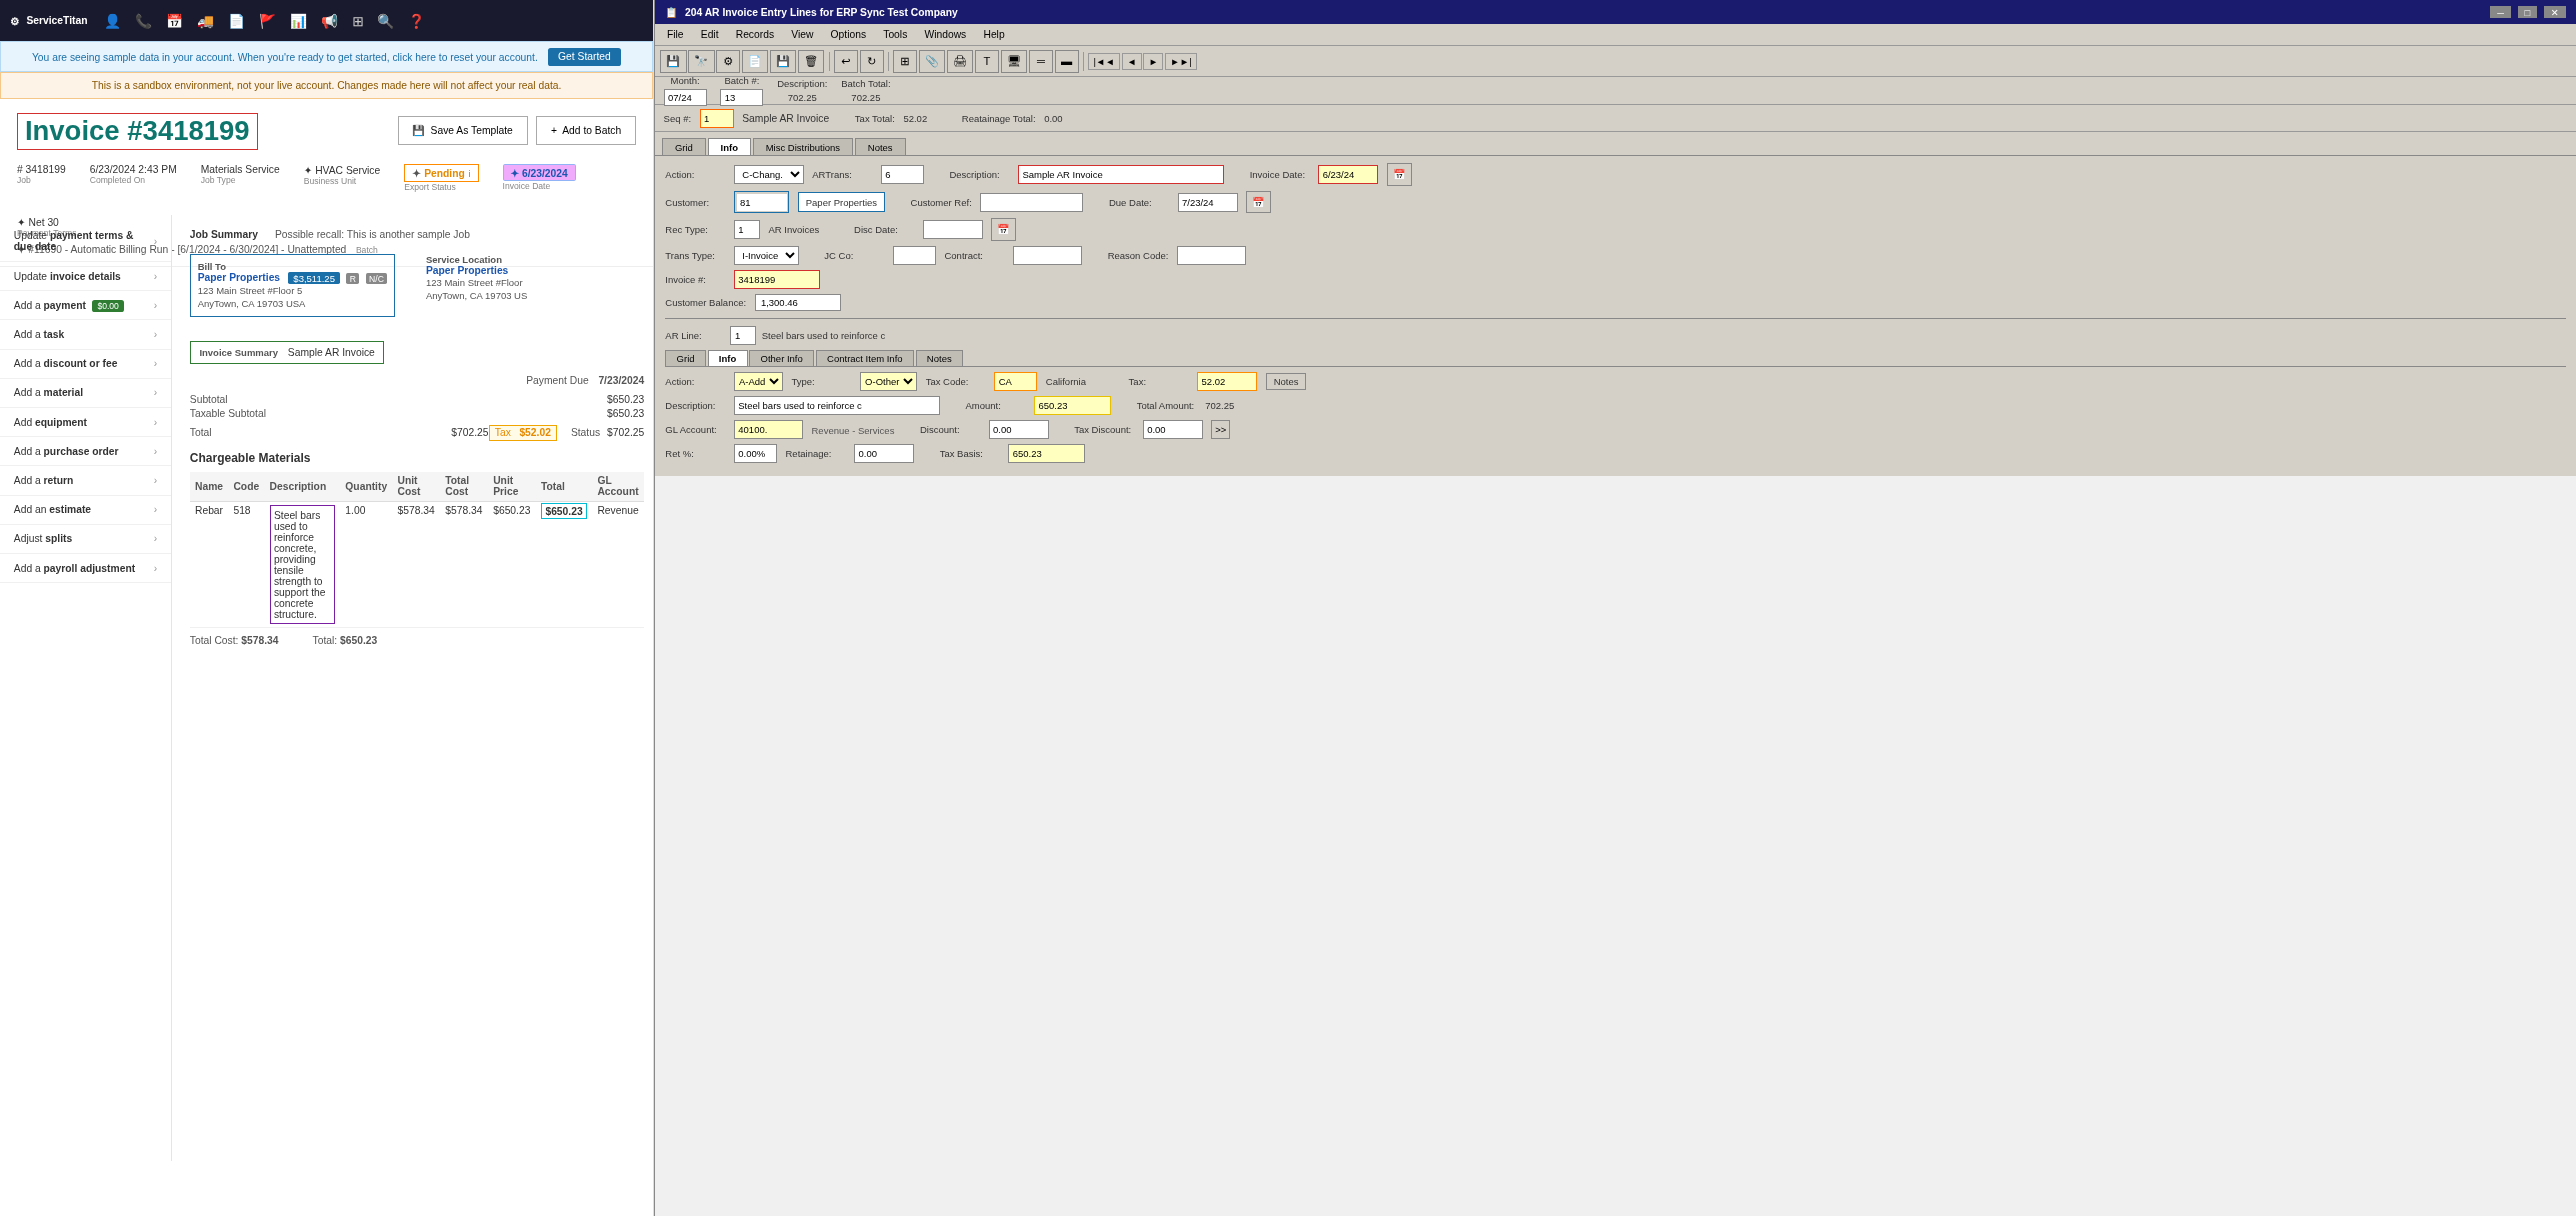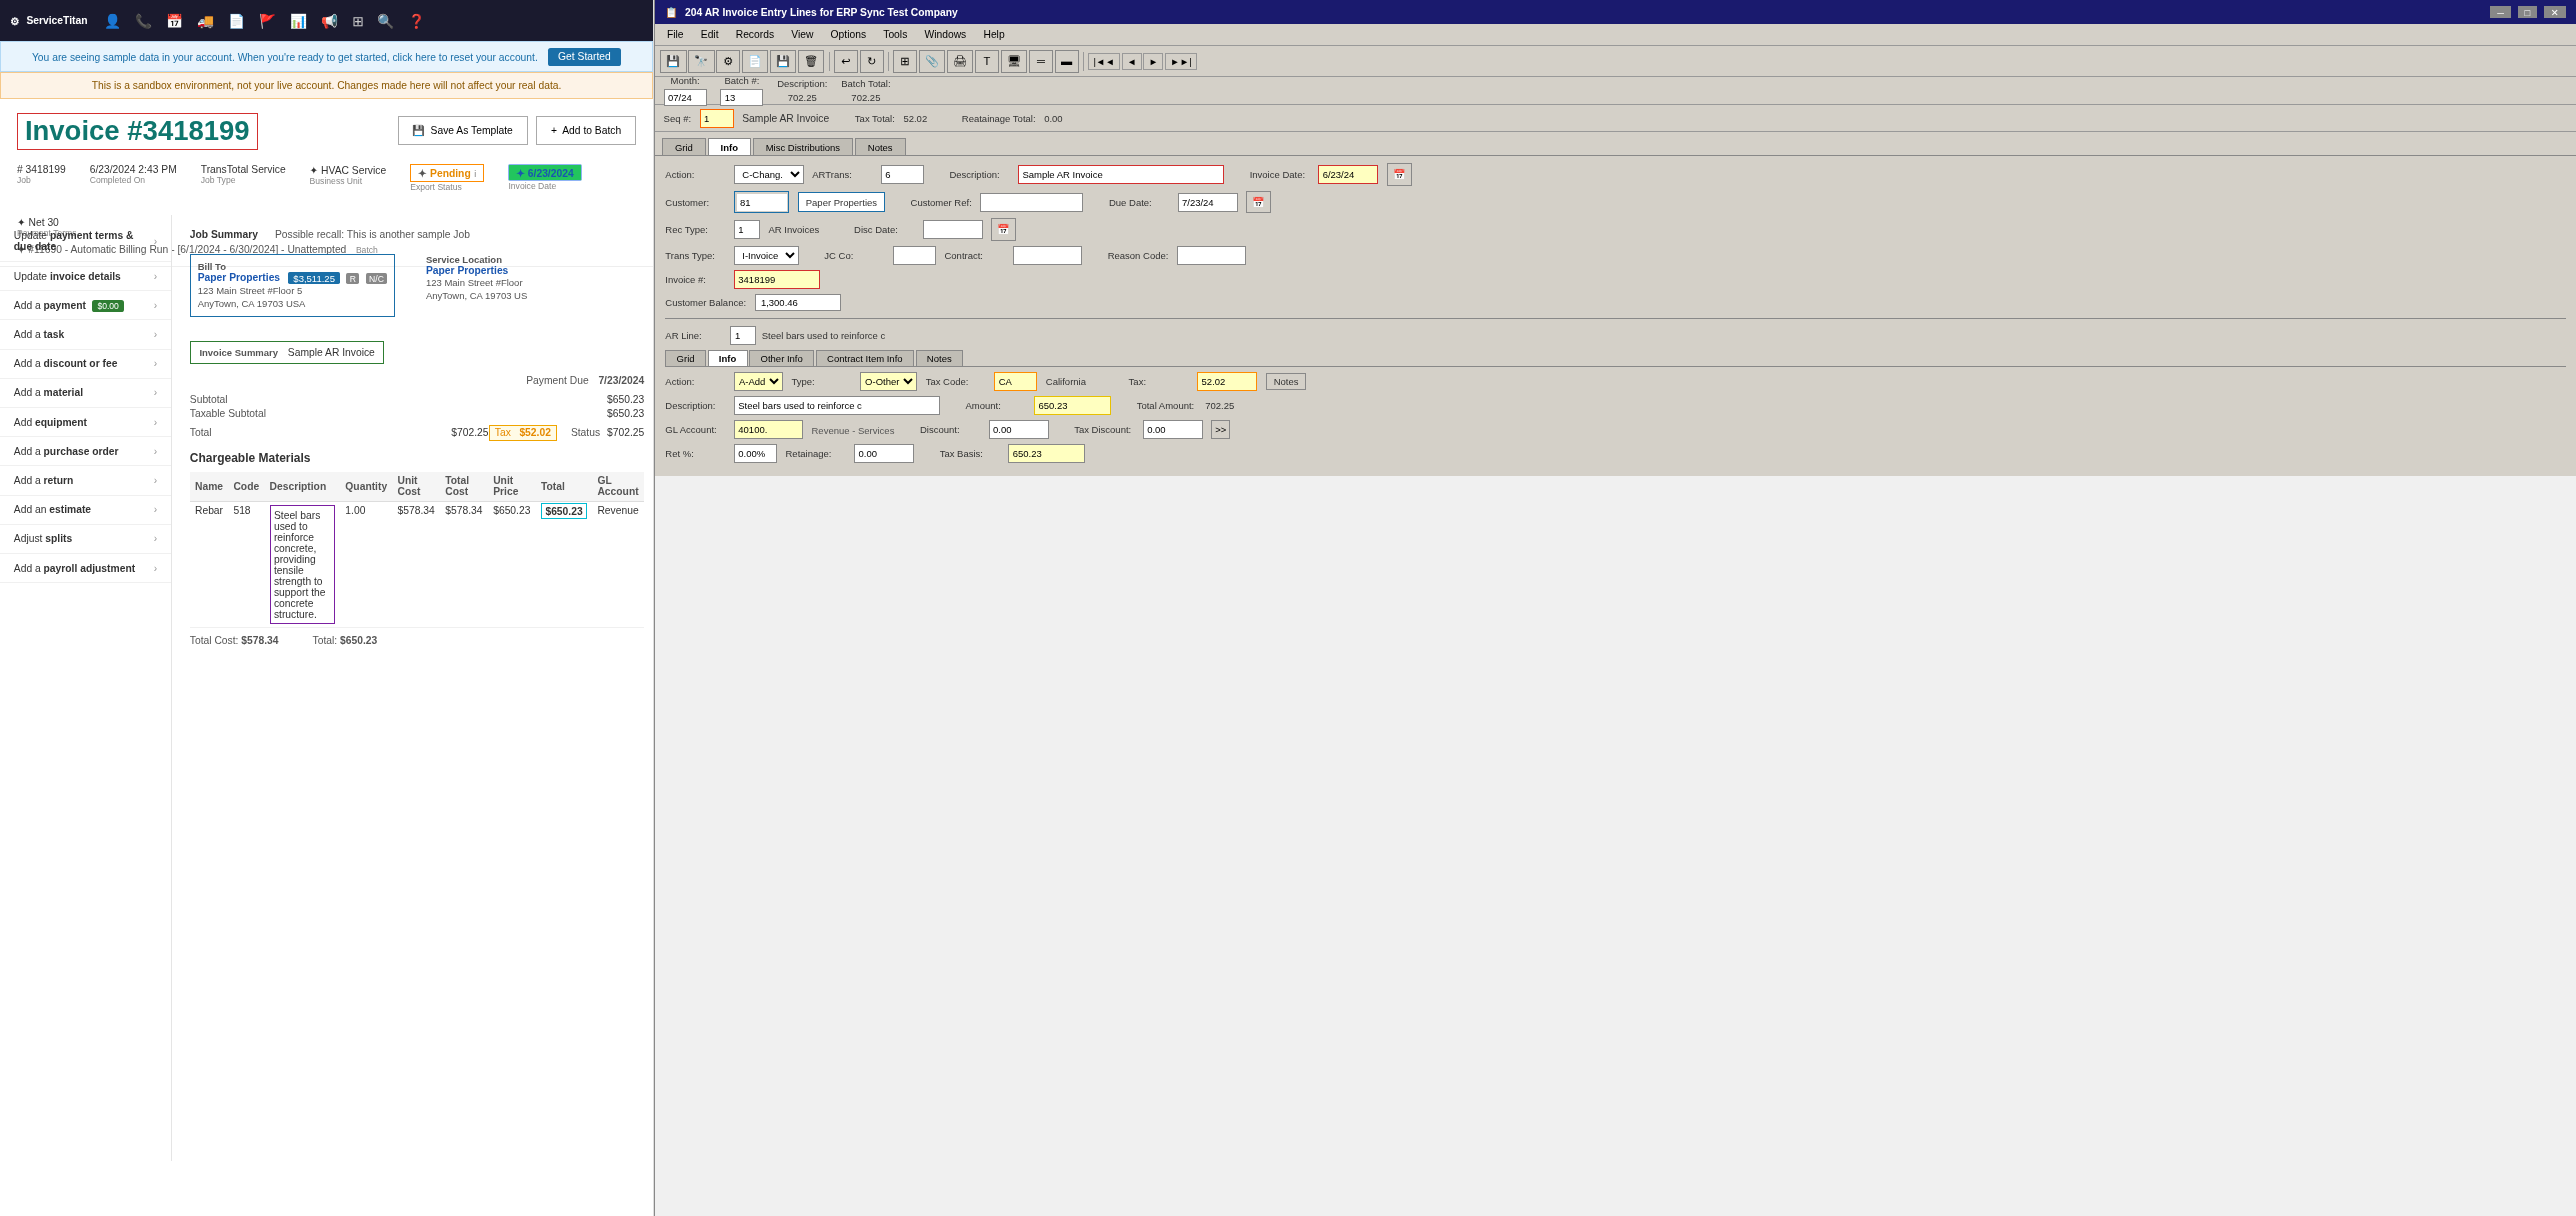--- a/index.html
+++ b/index.html
@@ -102,21 +102,21 @@
       margin-top: 5.2px;
     }
     .meta-item { display: flex; flex-direction: column; }
     .meta-label { color: #888; font-size: 8.6px; }
     .meta-value { color: #333; font-weight: 500; }
     .meta-value.pending {
       color: #e68a00;
       font-weight: bold;
     }
     .meta-value.date-highlight {
-      background: #22c55e;
+      background: #f0abfc;
       border: 0.9px solid #90b4f5;
       padding: 1.7px 6.9px;
       border-radius: 1.7px;
       font-weight: bold;
       color: #1a56b0;
     }
     .meta-value.net30 { color: #333; }
 
     .batch-info {
       font-size: 9.5px;
@@ -688,21 +688,21 @@
     <div class="invoice-meta">
       <div class="meta-item">
         <span class="meta-value"># 3418199</span>
         <span class="meta-label">Job</span>
       </div>
       <div class="meta-item">
         <span class="meta-value">6/23/2024 2:43 PM</span>
         <span class="meta-label">Completed On</span>
       </div>
       <div class="meta-item">
-        <span class="meta-value">TransTotal Service</span>
+        <span class="meta-value">Materials Service</span>
         <span class="meta-label">Job Type</span>
       </div>
       <div class="meta-item">
         <span class="meta-value">✦ <span>HVAC Service</span></span>
         <span class="meta-label">Business Unit</span>
       </div>
       <div class="meta-item">
         <span class="pending-export-box">
           <span style="font-weight:bold;">✦</span>
           <span class="meta-value pending">Pending</span>

